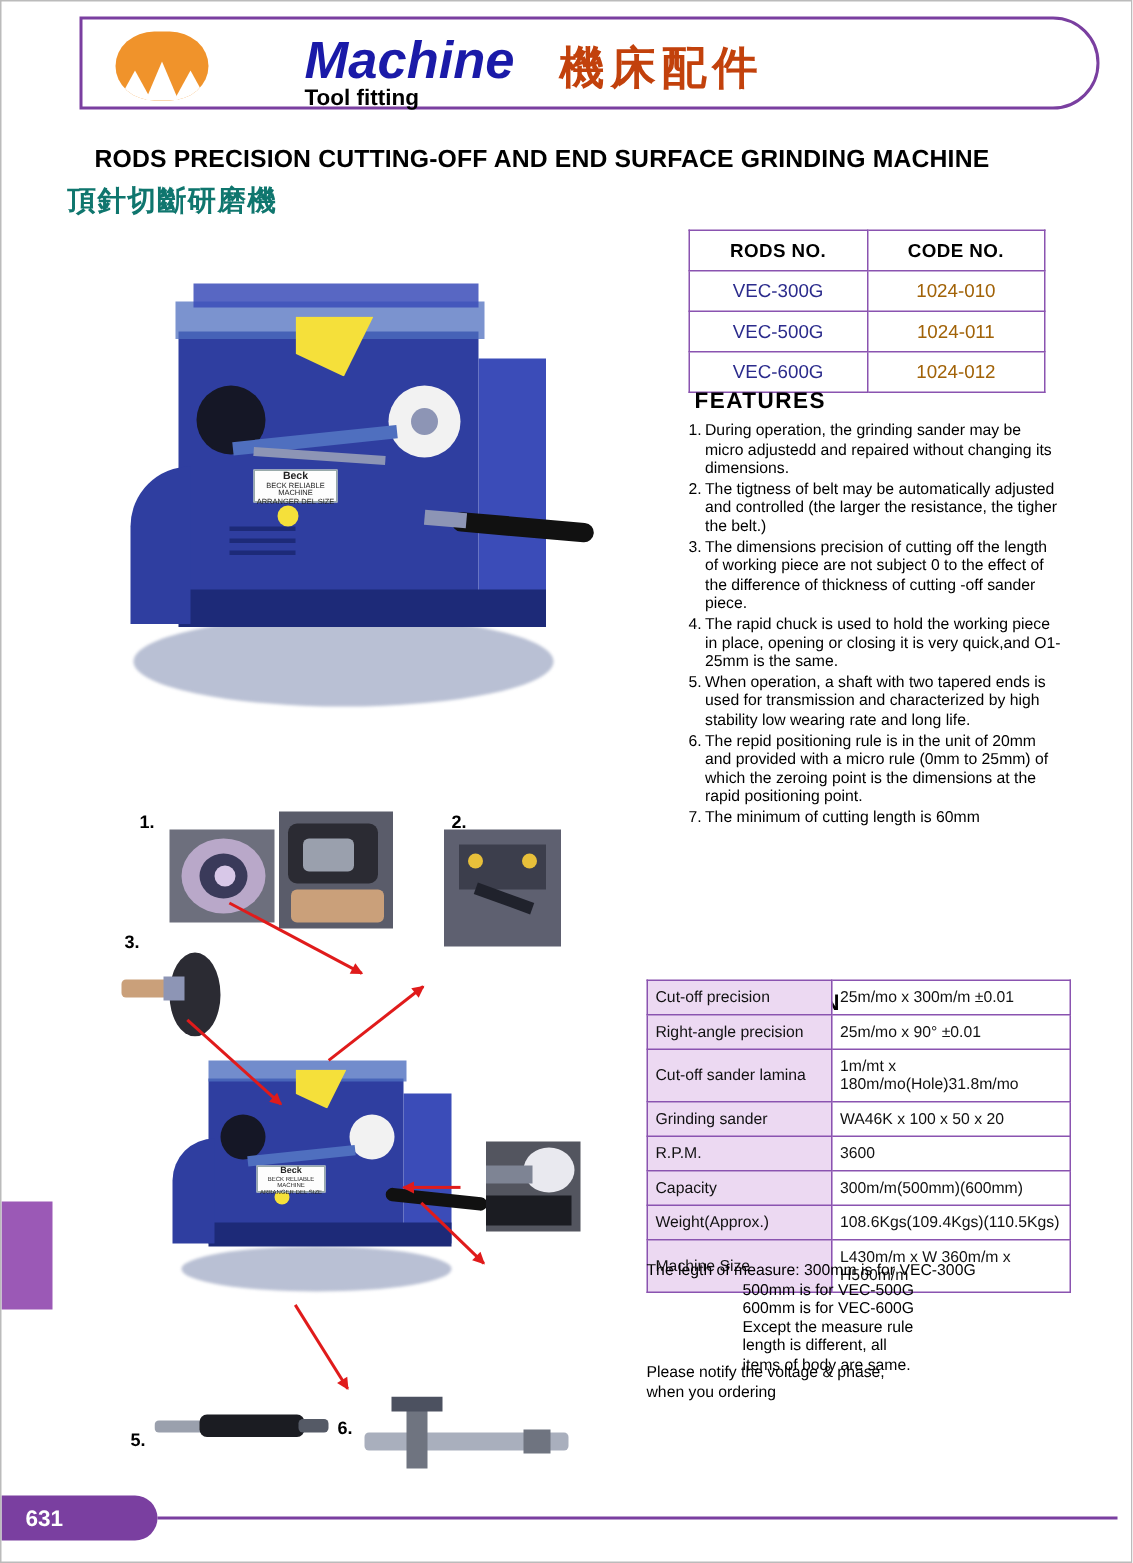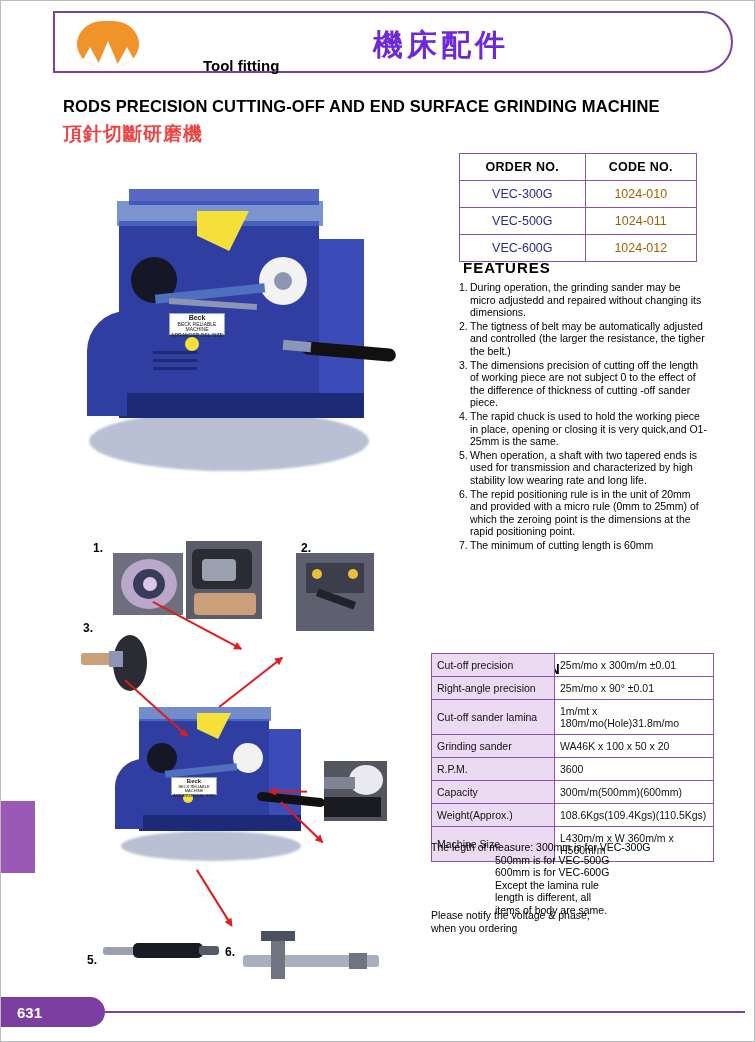--- a/index.html
+++ b/index.html
@@ -75,41 +75,41 @@
     font-size: 15px;
     font-weight: bold;
     color: #000;
   }
   .hdr-cn {
     position: absolute;
     left: 318px;
     top: 12px;
     font-size: 30px;
     font-weight: bold;
-    color: #6d28d9;
+    color: #c2410c;
     letter-spacing: 4px;
   }
 
   
   .title-en {
     position: absolute;
     left: 62px;
     top: 96px;
     font-size: 16.5px;
     font-weight: bold;
     letter-spacing: 0.1px;
     color: #000;
   }
   .title-cn {
     position: absolute;
-    left: 62px;
+    left: 44px;
     top: 120px;
     font-size: 19px;
     font-weight: bold;
-    color: #ef4444;
+    color: #0f766e;
     letter-spacing: 1px;
   }
 
   
   .photo {
     position: absolute;
     background: #cfd5e8;
     overflow: hidden;
   }
   .machine-main {
@@ -315,20 +315,21 @@
 <div class="page">
 
   <div class="header">
     <div class="logo-badge">
       <div class="arc">
         <div class="peak p1"></div>
         <div class="peak p2"></div>
         <div class="peak p3"></div>
       </div>
     </div>
+    <div class="hdr-machine">Machine</div>
     <div class="hdr-toolfitting">Tool fitting</div>
     <div class="hdr-cn">機床配件</div>
   </div>
 
   <div class="title-en">RODS PRECISION CUTTING-OFF AND END SURFACE GRINDING MACHINE</div>
   <div class="title-cn">頂針切斷研磨機</div>
 
   <div class="photo machine-main">
     <div class="m-shadow" style="left:20px; top:250px; width:280px; height:60px;"></div>
 
@@ -362,21 +363,21 @@
     <div class="beck-plate" style="left:100px; top:152px; width:56px; height:22px;">
       <b>Beck</b>
       <div>BECK RELIABLE MACHINE</div>
       <div>ARRANGER DEL SIZE</div>
     </div>
   </div>
 
   <table class="order-table">
     <tbody>
         <tr>
-      <th>ORDER NO.</th>
+      <th>RODS NO.</th>
       <th>CODE NO.</th>
     </tr>
     <tr>
       <td>VEC-300G</td>
       <td class="code">1024-010</td>
     </tr>
     <tr>
       <td>VEC-500G</td>
       <td class="code">1024-011</td>
     </tr>
@@ -531,21 +532,21 @@
       <td class="k">Machine Size</td>
       <td>L430m/m x W 360m/m x H500m/m</td>
     </tr>
   </tbody>
     </table>
 
   <div class="spec-note">
     <div>The legth of measure: 300mm is for VEC-300G</div>
     <div class="indent">500mm is for VEC-500G</div>
     <div class="indent">600mm is for VEC-600G</div>
-    <div class="indent">Except the lamina rule</div>
+    <div class="indent">Except the measure rule</div>
     <div class="indent">length is different, all</div>
     <div class="indent">items of body are same.</div>
   </div>
 
   <div class="spec-note2">
     <div>Please notify the  voltage &amp; phase,</div>
     <div>when you ordering</div>
   </div>
 
   <div class="side-tab"></div>

